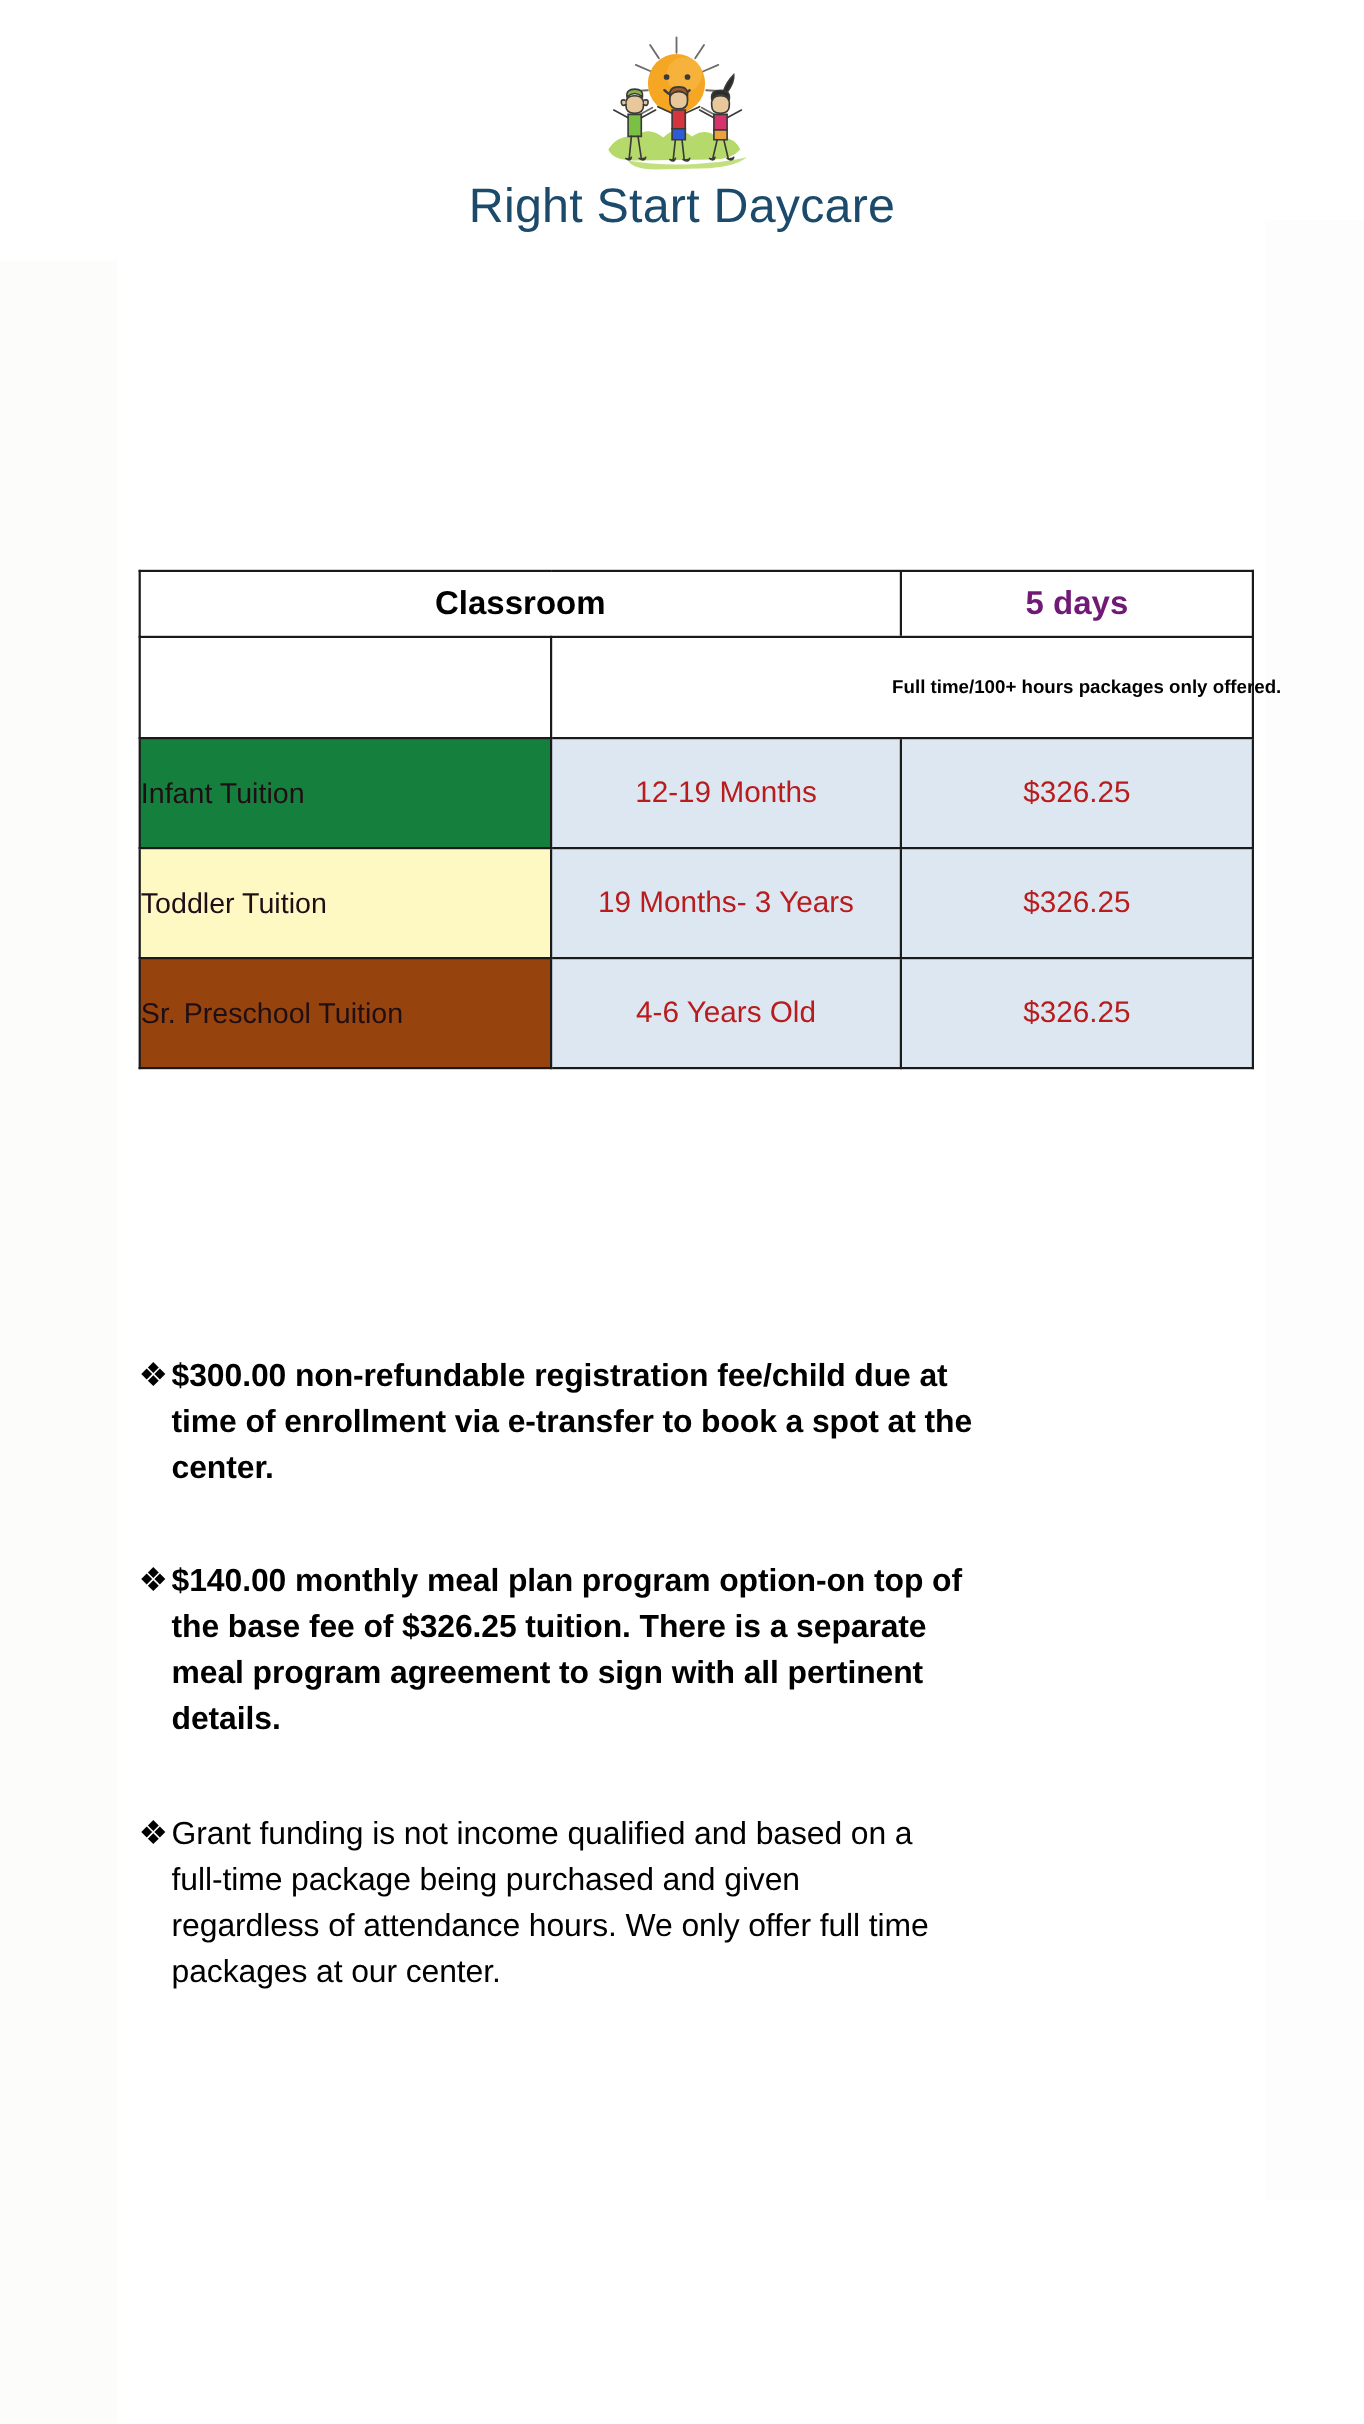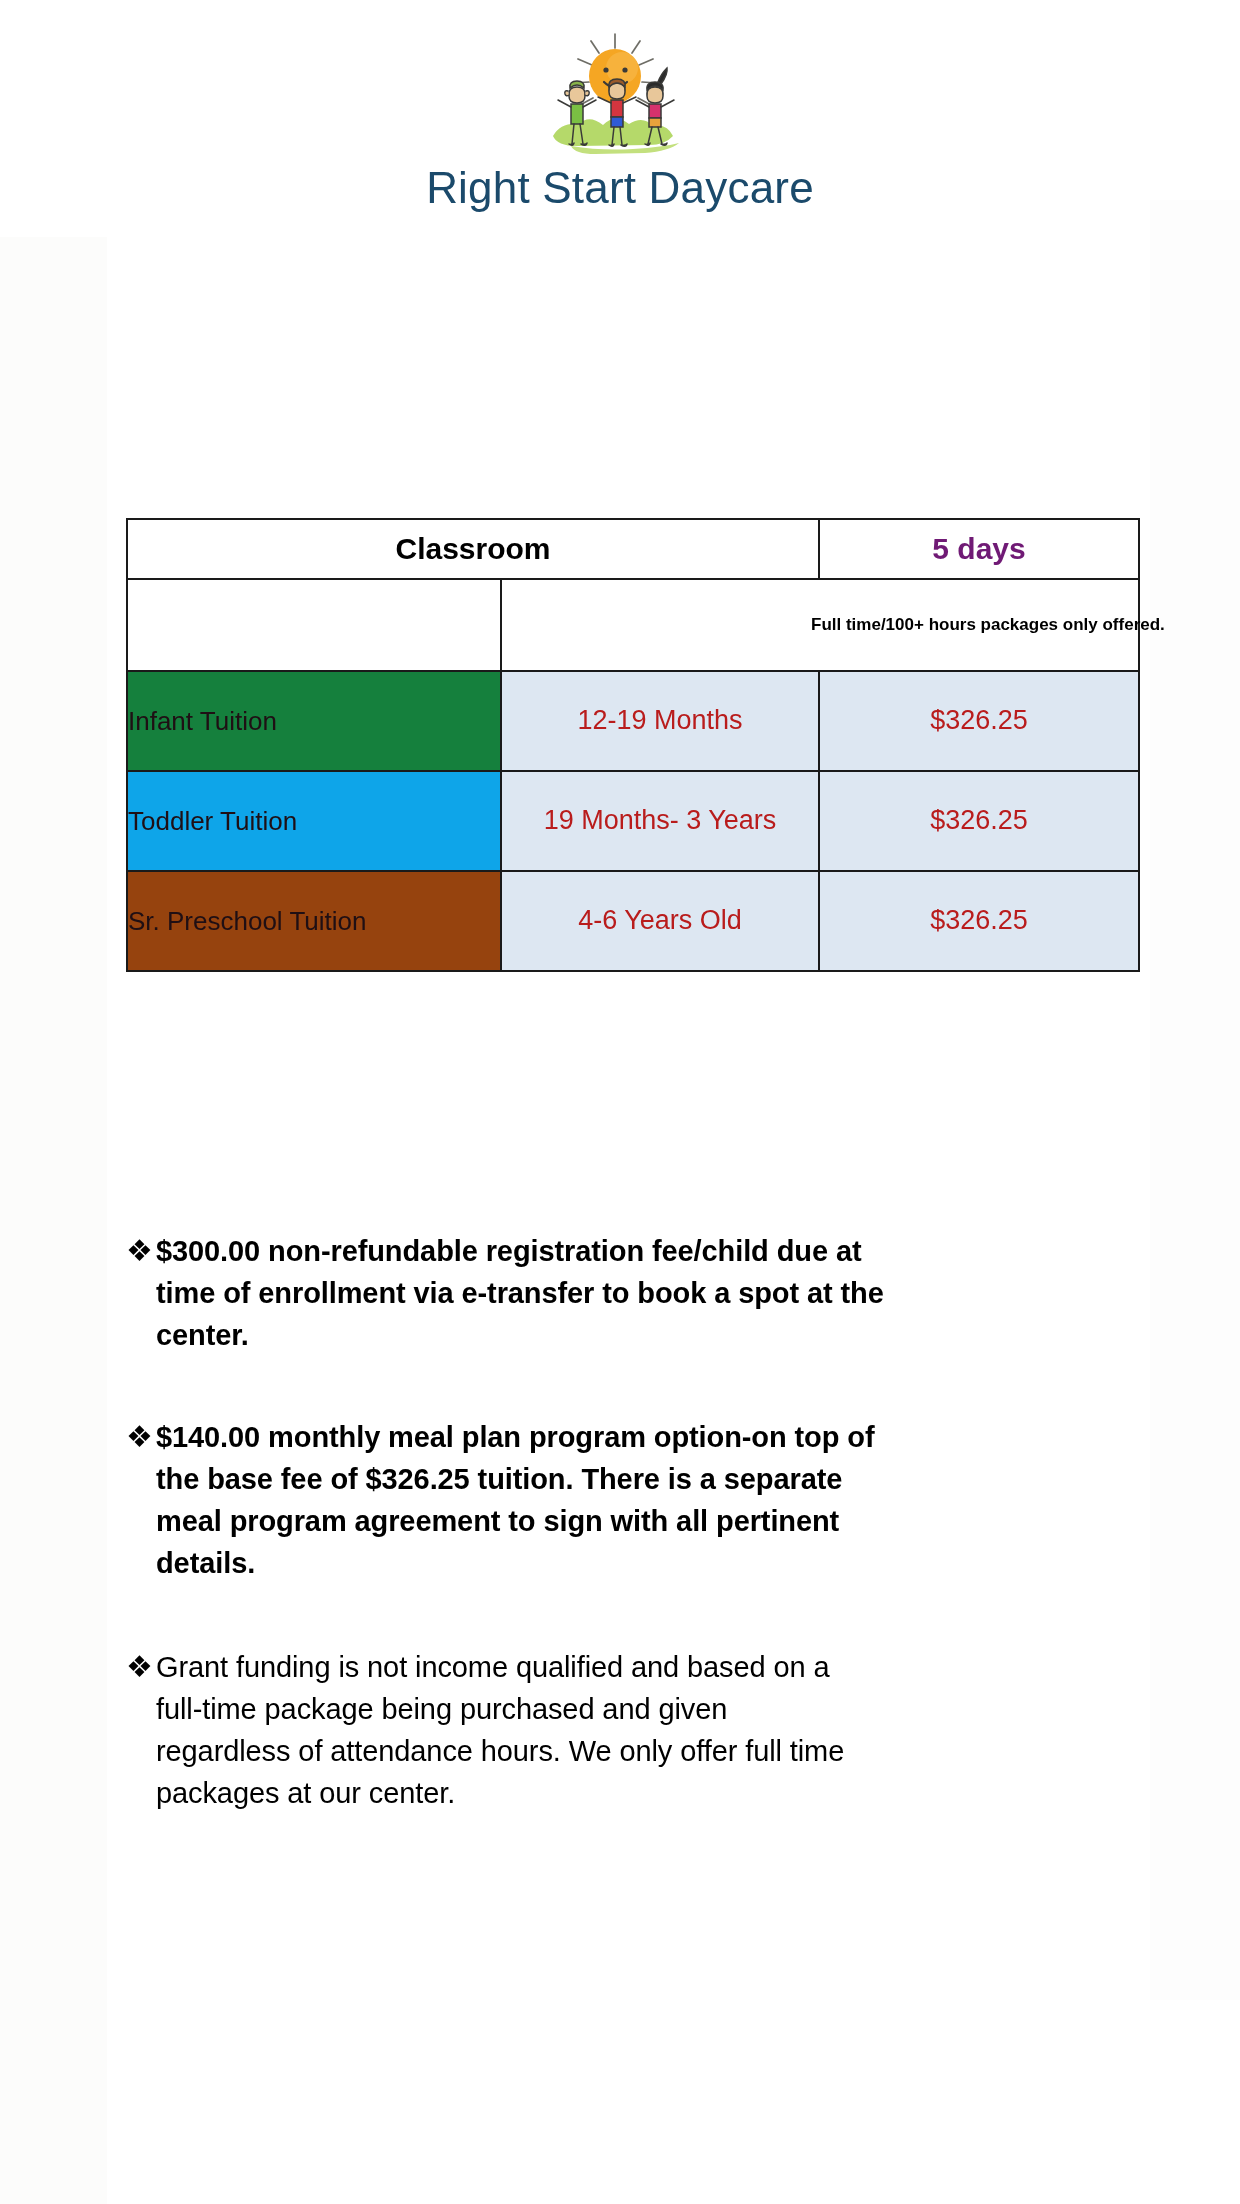--- a/index.html
+++ b/index.html
@@ -277,21 +277,21 @@
             <div class="hdr-note">Full time/100+ hours packages only offered.</div>
           </td>
         </tr>
 
         <tr class="data-row">
           <td class="cat-cell" id="cat-0" style="background: #15803d;">Infant Tuition</td>
           <td class="age-cell">12-19 Months</td>
           <td class="price-cell">$326.25</td>
         </tr>
         <tr class="data-row">
-          <td class="cat-cell" id="cat-1" style="background: #0ea5e9;">Toddler Tuition</td>
+          <td class="cat-cell" id="cat-1" style="background: #fef9c3;">Toddler Tuition</td>
           <td class="age-cell">19 Months- 3 Years</td>
           <td class="price-cell">$326.25</td>
         </tr>
         <tr class="data-row">
           <td class="cat-cell" id="cat-3" style="background: rgb(150, 67, 14);">Sr. Preschool Tuition</td>
           <td class="age-cell">4-6 Years Old</td>
           <td class="price-cell">$326.25</td>
         </tr>
       </tbody>
     </table>

